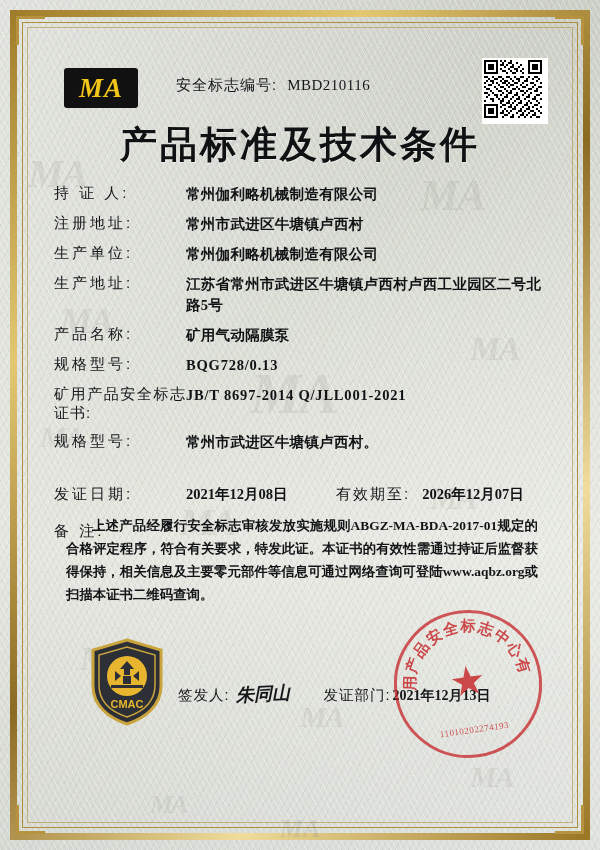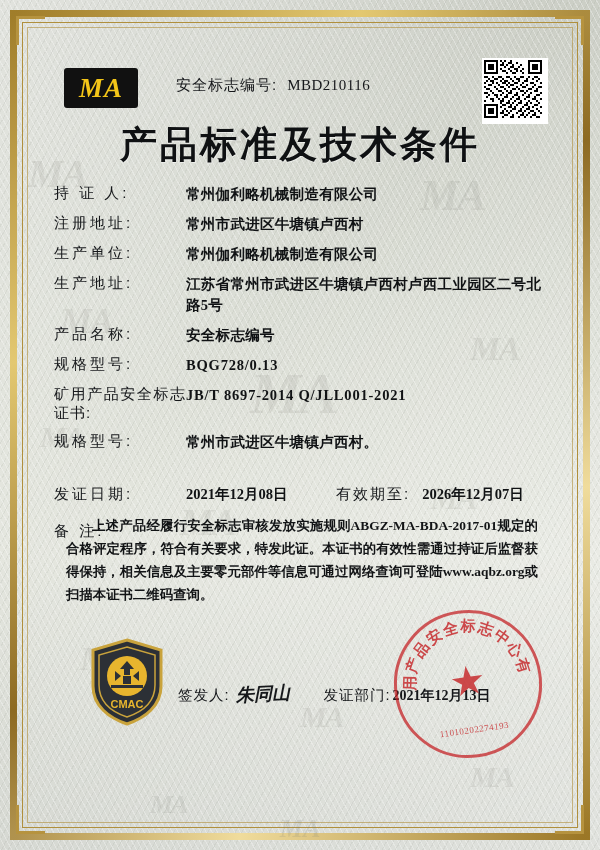--- a/index.html
+++ b/index.html
@@ -581,21 +581,21 @@
         <div class="val">常州伽利略机械制造有限公司</div>
       </div>
 
       <div class="row">
         <div class="lbl">生产地址:</div>
         <div class="val">江苏省常州市武进区牛塘镇卢西村卢西工业园区二号北路5号</div>
       </div>
 
       <div class="row">
         <div class="lbl">产品名称:</div>
-        <div class="val">安全标志编号</div>
+        <div class="val">矿用气动隔膜泵</div>
       </div>
 
       <div class="row">
         <div class="lbl">规格型号:</div>
         <div class="val mono">BQG728/0.13</div>
       </div>
 
       <div class="row">
         <div class="lbl sp4">矿用产品安全标志证书:</div>
         <div class="val mono">JB/T 8697-2014   Q/JLL001-2021</div>

